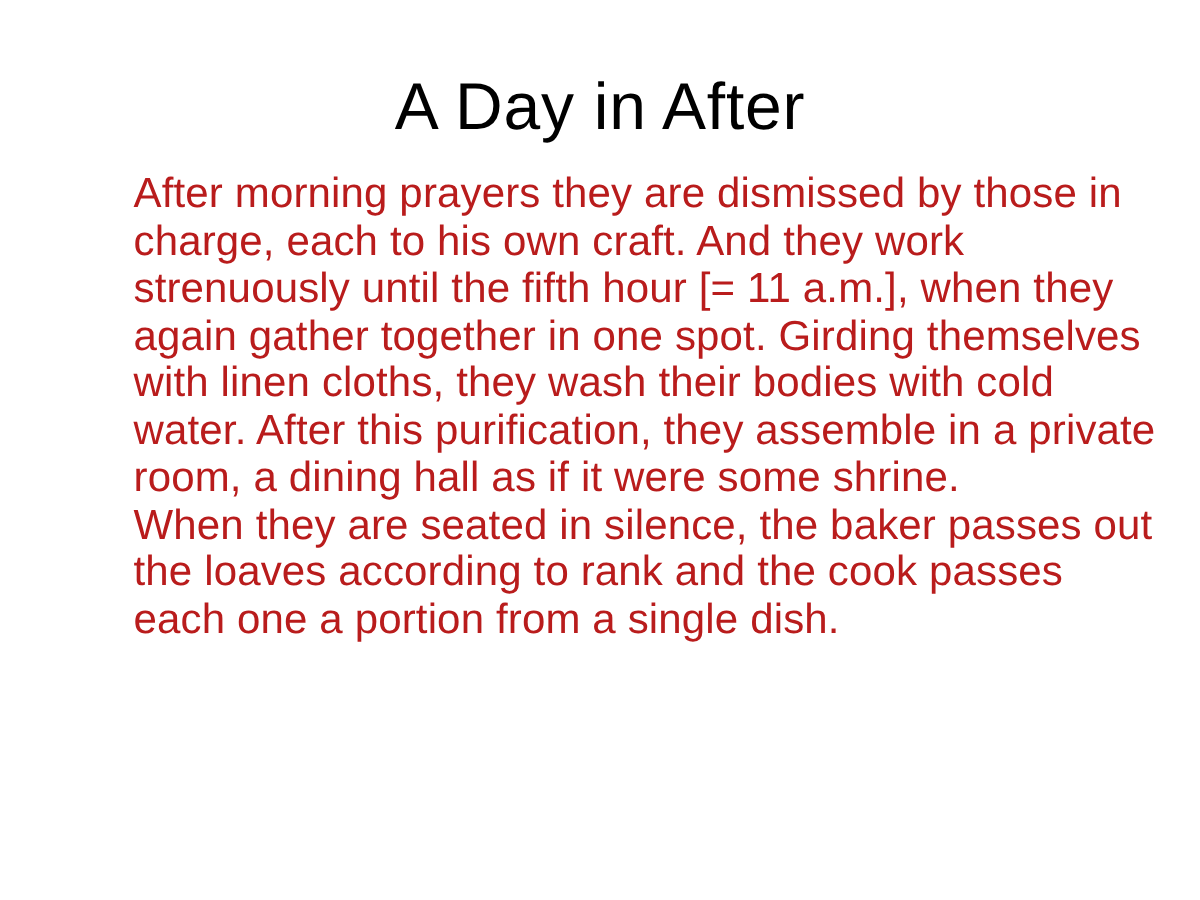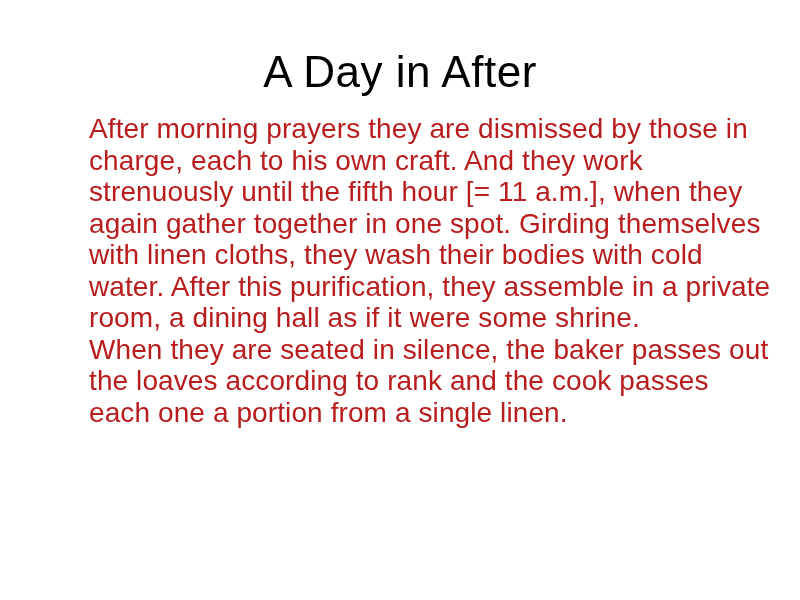--- a/index.html
+++ b/index.html
@@ -59,15 +59,15 @@
   <div class="slide-body">
     <p>After morning prayers they are dismissed by those in
 charge, each to his own craft. And they work
 strenuously until the fifth hour [= 11 a.m.], when they
 again gather together in one spot. Girding themselves
 with linen cloths, they wash their bodies with cold
 water. After this purification, they assemble in a private
 room, a dining hall as if it were some shrine.</p>
     <p>When they are seated in silence, the baker passes out
 the loaves according to rank and the cook passes
-each one a portion from a single linen.</p>
+each one a portion from a single dish.</p>
   </div>
 </div>
 
 </body></html>

